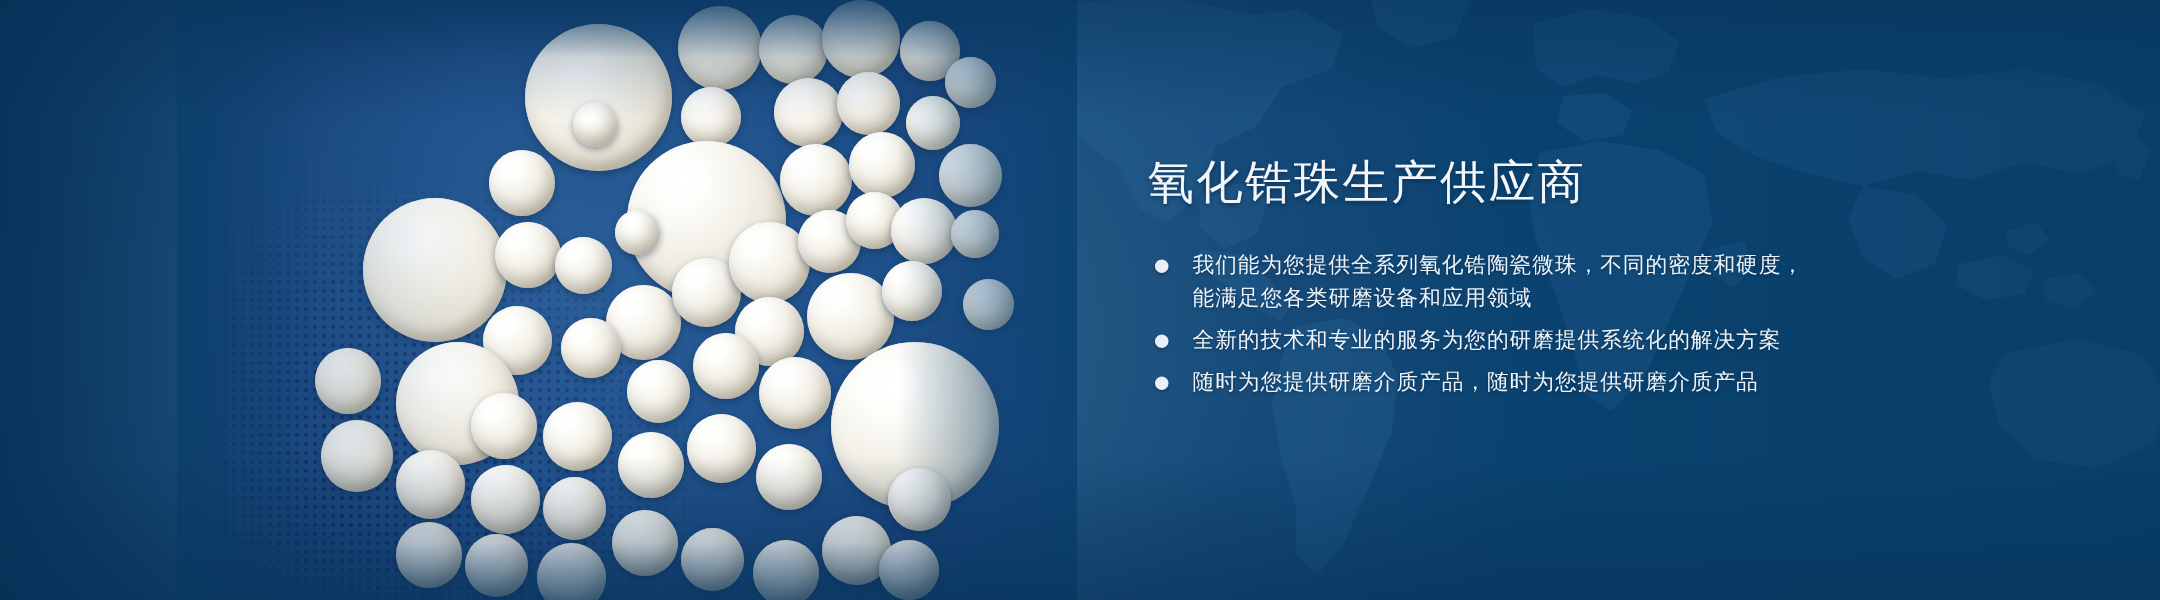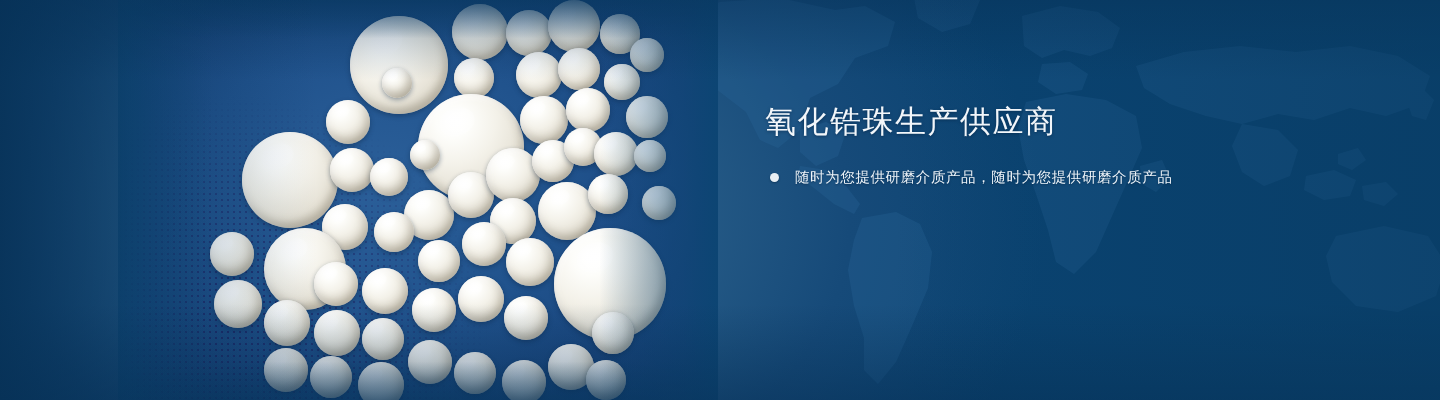--- a/index.html
+++ b/index.html
@@ -259,18 +259,27 @@
   </div>
 
   <div class="bg-vignette"></div>
 
   <div class="content">
     <h1 class="headline">氧化锆珠生产供应商</h1>
 
     <ul class="bullets">
       <li class="bullet">
         <span class="dot"></span>
+        <span class="bullet-line">我们能为您提供全系列氧化锆陶瓷微珠，不同的密度和硬度，</span>
+        <span class="bullet-line">能满足您各类研磨设备和应用领域</span>
+      </li>
+      <li class="bullet">
+        <span class="dot"></span>
+        <span class="bullet-line">全新的技术和专业的服务为您的研磨提供系统化的解决方案</span>
+      </li>
+      <li class="bullet">
+        <span class="dot"></span>
         <span class="bullet-line">随时为您提供研磨介质产品，随时为您提供研磨介质产品</span>
       </li>
     </ul>
   </div>
 
 </div>
 
 </body></html>

